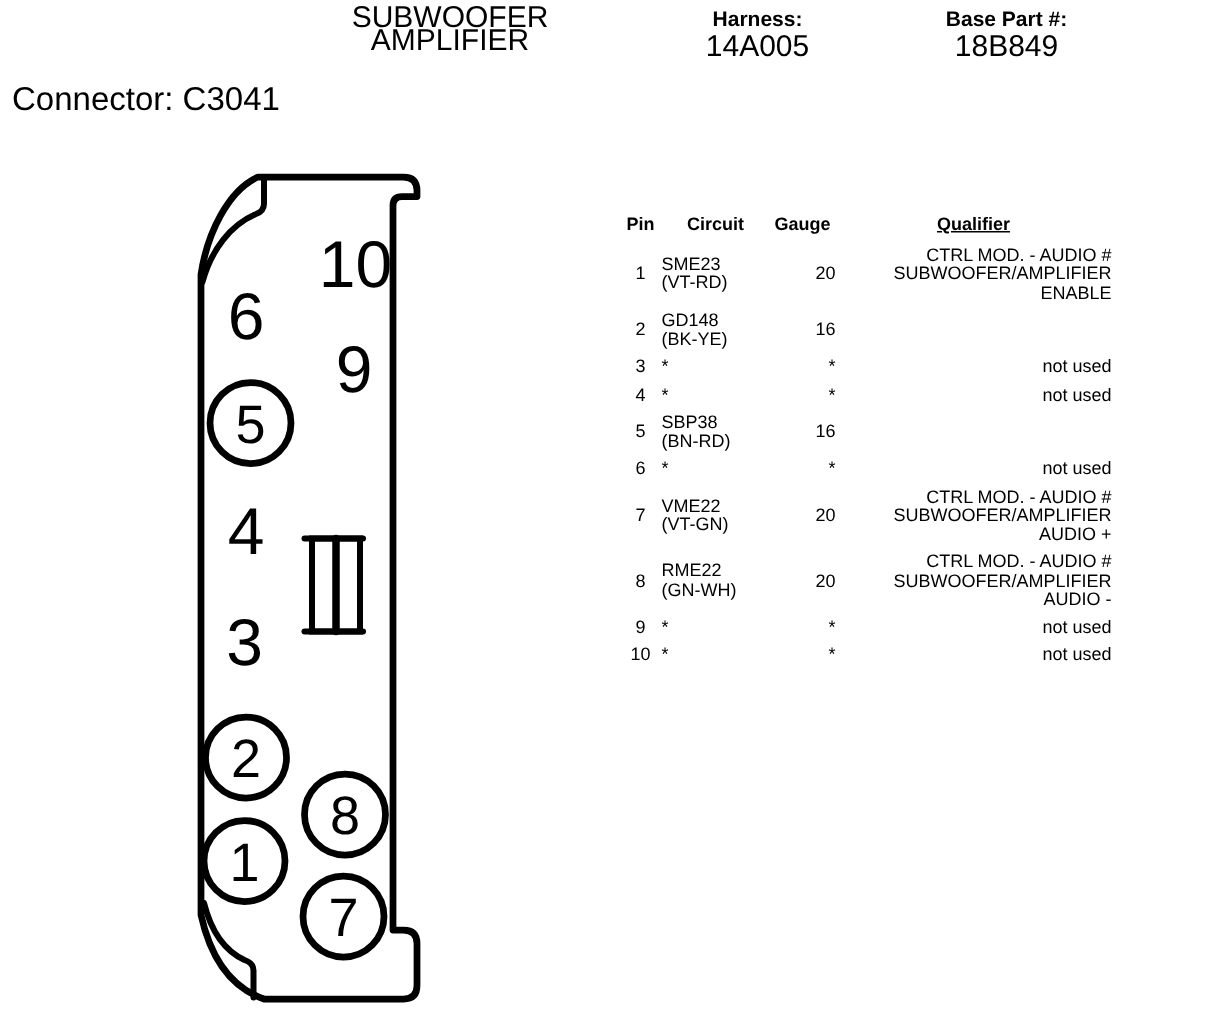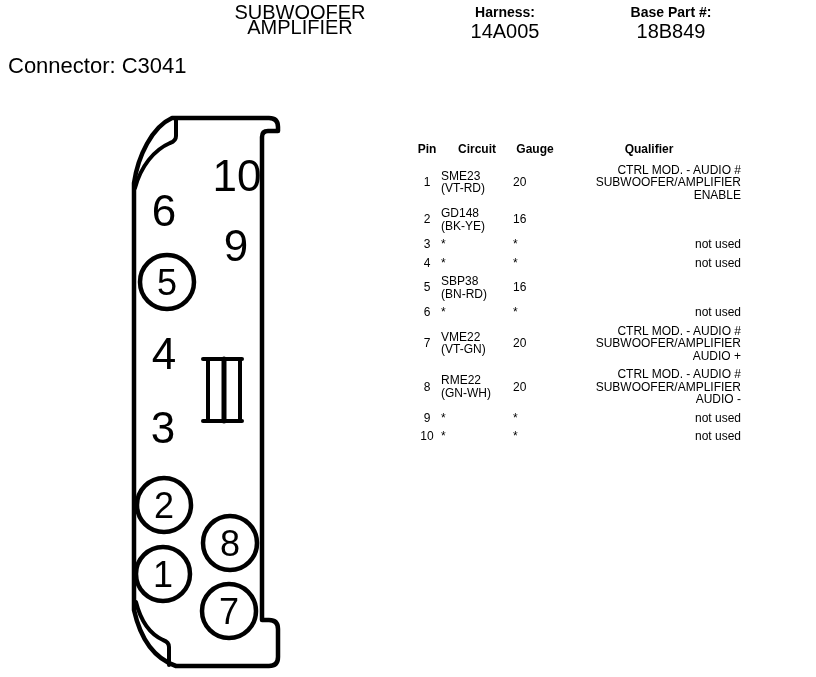--- a/index.html
+++ b/index.html
@@ -34,23 +34,23 @@
     grid-template-columns: 28px 72px 44px 184px 72px;
     align-items: center;
   }
   .thead { font-size: 15px; font-weight: bold; margin-bottom: 8px; line-height: 15px; }
   .thead .cell { text-align: center; }
   .thead .c-func { padding-left: 20px; }
   .tbody .trow { margin-bottom: 6px; }
   .cell { font-size: 12px; line-height: 12.5px; text-align: right; }
   .c-pin   { text-align: center; }
   .c-circuit { text-align: left; white-space: pre-line; }
-  .c-gauge { text-align: left; }
+  .c-gauge { text-align: right; }
   .c-func  { white-space: pre-line; padding-left: 5px; }
-  .c-qual  { text-align: center; }
+  .c-qual  { text-align: center; text-decoration: underline; }
 </style>
 </head>
 <body>
 
 <div class="page">
 
   <div class="hdr-connector">Connector: C3041</div>
 
   <div class="hdr-block blk-description">
     <div class="hdr-value">SUBWOOFER

